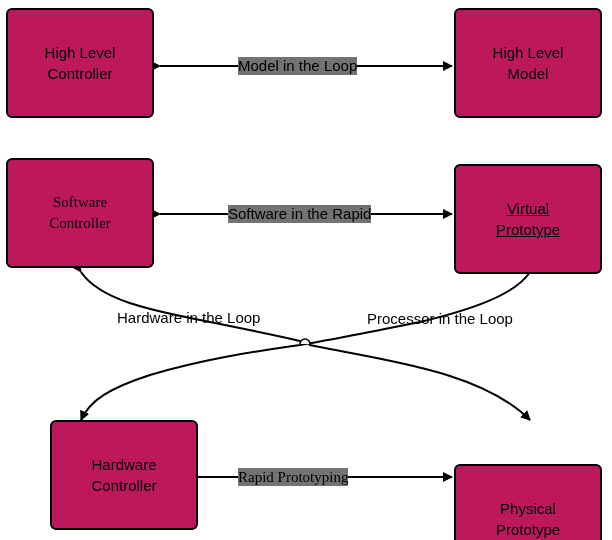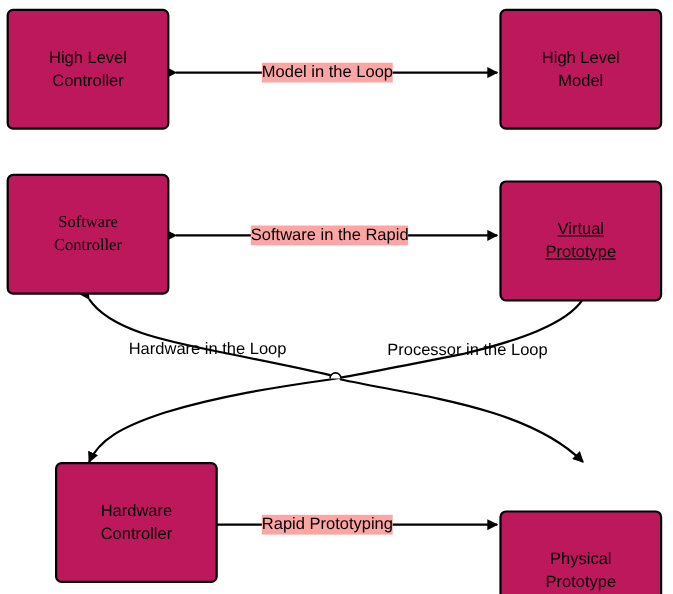--- a/index.html
+++ b/index.html
@@ -1,21 +1,21 @@
 <!DOCTYPE html>
 <html><head>
 <meta charset="utf-8">
 <style>
   html, body { margin: 0; padding: 0; background: #ffffff; }
   body { width: 612px; height: 540px; position: relative; overflow: hidden;
          font-family: "Liberation Sans", sans-serif; }
   .box { position: absolute; width: 148px; height: 110px; border: 2px solid #000; border-radius: 6px;
          box-sizing: border-box; background: #be185d; display: flex; align-items: center; justify-content: center;
          text-align: center; font-size: 15px; line-height: 21px; color: #000; }
-  .lbl { position: absolute; font-size: 15px; color: #000; background: #fca5a5; white-space: nowrap; line-height: 18px; }
+  .lbl { position: absolute; font-size: 15px; color: #000; background: #737373; white-space: nowrap; line-height: 18px; }
   svg { position: absolute; left: 0; top: 0; }
 </style>
 </head>
 <body>
 
 <svg width="612" height="540">
   <defs>
     <marker id="ah" markerWidth="10" markerHeight="10" refX="9" refY="5" orient="auto" markerUnits="userSpaceOnUse">
       <path d="M0,0 L10,5 L0,10 z" fill="#000"></path>
     </marker>
@@ -48,15 +48,15 @@
 </div>
 <div class="box" style="left:6px;top:420px;margin-left:44px;">
   <div><span>Hardware</span><br><span>Controller</span></div>
 </div>
 <div class="box" style="left:454px;top:420px;margin-top:44px;">
   <div><span>Physical</span><br><span>Prototype</span></div>
 </div>
 
 <div class="lbl" style="left:238px;top:57px;">Model in the Loop</div>
 <div class="lbl" style="left:228px;top:205px;">Software in the Rapid</div>
-<div class="lbl" style="left:238px;top:468px;">Rapid Prototyping</div>
+<div class="lbl" style="left:238px;top:468px;font-family:Liberation Serif, serif;">Rapid Prototyping</div>
 <div class="lbl" style="left:77px;top:309px;background:transparent;margin-left:40px;">Hardware in the Loop</div>
-<div class="lbl" style="left:352px;top:310px;background:transparent;">Processor in the Loop</div>
+<div class="lbl" style="left:367px;top:310px;background:transparent;">Processor in the Loop</div>
 
 </body></html>

